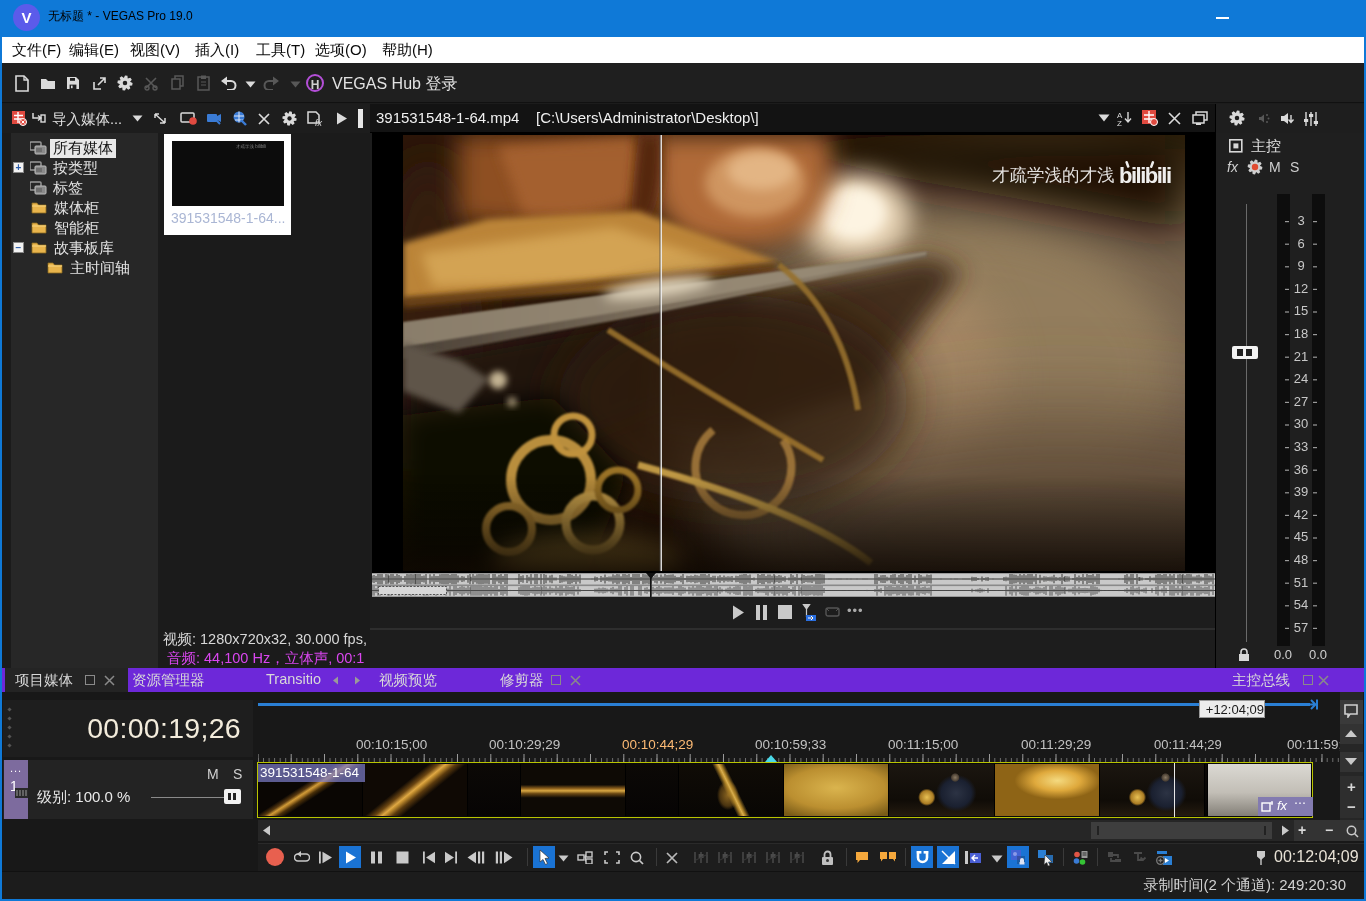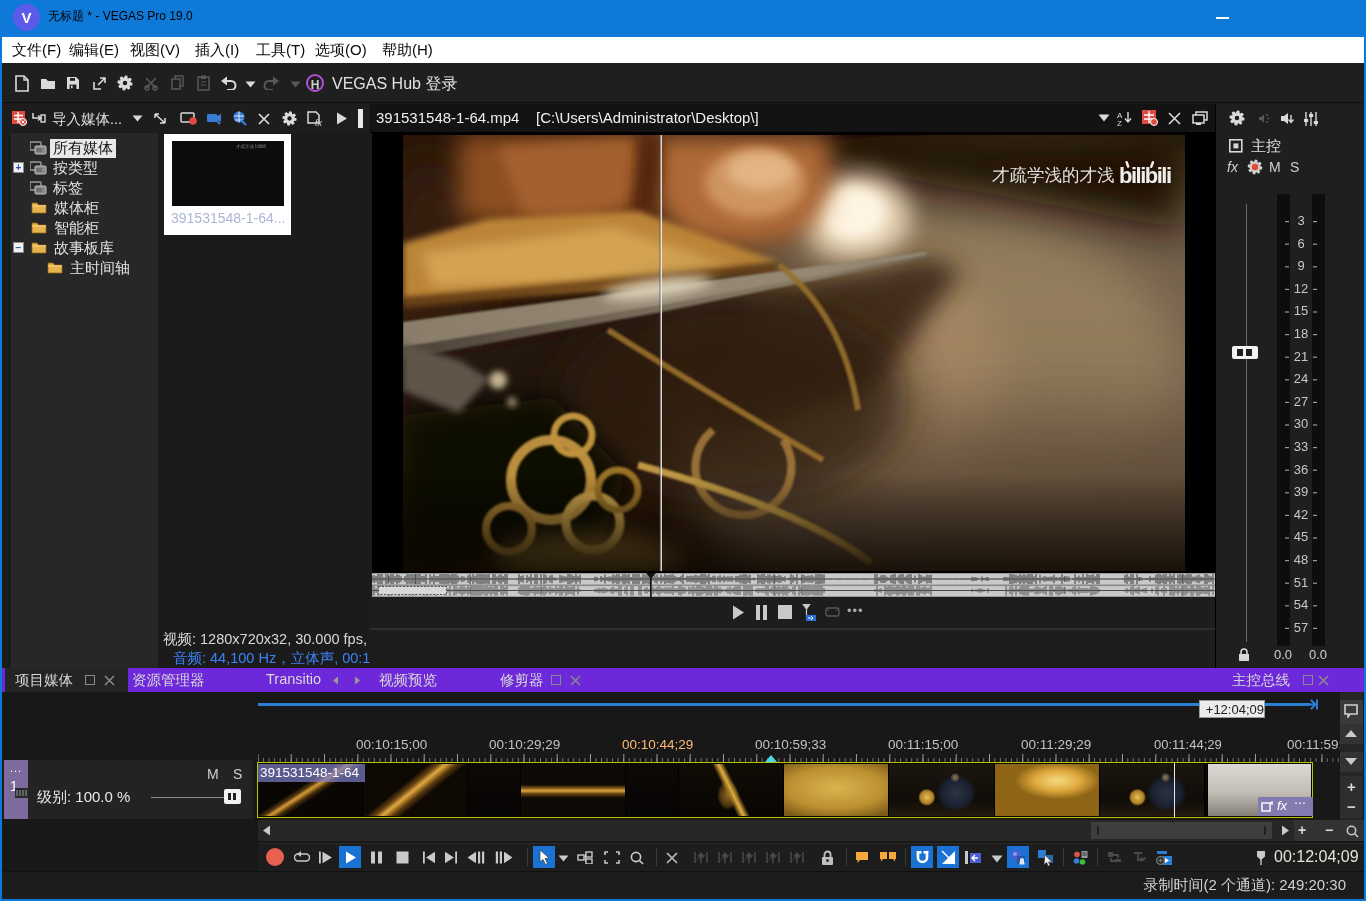--- a/index.html
+++ b/index.html
@@ -202,21 +202,21 @@
       <path d="M1,3 h5 l1.5,2 h7.5 v8 h-14 z" fill="#e8b44c" stroke="#8a6a20" stroke-width="0.8"></path>
       <path d="M1,6 h14" stroke="#f5d07a" stroke-width="1.2"></path>
     </svg>
     <div class="abs" style="left:67px;top:126px;font-size:15px;padding:0 3px;color:#e2e2e2">主时间轴</div>
     <div class="abs" style="left:164px;top:1px;width:127px;height:101px;background:#fff">
       <div class="abs" style="left:8px;top:7px;width:112px;height:65px;background:#0c0c0c"></div>
       <div class="abs" style="left:72px;top:10px;color:#808080;font-size:4.5px">才疏学浅 bilibili</div>
       <div class="abs" style="left:7px;top:76px;color:#aab6d4;font-size:14px;white-space:nowrap;overflow:hidden;width:115px">391531548-1-64....</div>
     </div>
     <div class="abs" style="left:163px;top:497px;color:#d8d8d8;font-size:14.5px;white-space:nowrap;width:207px;overflow:hidden">视频: 1280x720x32, 30.000 fps,</div>
-    <div class="abs" style="left:173px;top:516px;color:#3b82f6;font-size:14.5px;white-space:nowrap;width:207px;overflow:hidden">音频: 44,100 Hz，立体声, 00:1</div>
+    <div class="abs" style="left:167px;top:516px;color:#d946ef;font-size:14.5px;white-space:nowrap;width:207px;overflow:hidden">音频: 44,100 Hz，立体声, 00:1</div>
   </div>
 <div class="abs" style="left:370px;top:133px;width:845px;height:535px;background:#1d1d1d">
     <div class="abs" style="left:2px;top:0;width:843px;height:440px;background:#000"></div>
     <div class="abs" style="left:33px;top:2px;width:782px;height:436px;overflow:hidden">
       <svg width="782" height="436" viewBox="0 0 782 436" style="display:block">
 <defs>
 <filter id="b60" x="-60%" y="-60%" width="220%" height="220%">
             <feGaussianBlur stdDeviation="45"></feGaussianBlur>
           </filter>
 <filter id="b25" x="-60%" y="-60%" width="220%" height="220%">
@@ -450,20 +450,28 @@
     <div class="abs" style="left:551px;top:7px;width:10px;height:10px;border:1.5px solid #8a8a8a"></div>
     <svg class="abs" style="left:570px;top:7px;opacity:1.0" width="11" height="11" viewBox="0 0 11 11">
       <path d="M1,1 L10,10 M10,1 L1,10" stroke="#8a8a8a" stroke-width="1.5"></path>
     </svg>
     <div class="abs" style="left:1303px;top:7px;width:10px;height:10px;border:1.5px solid #8a8a8a"></div>
     <svg class="abs" style="left:1318px;top:7px;opacity:1.0" width="11" height="11" viewBox="0 0 11 11">
       <path d="M1,1 L10,10 M10,1 L1,10" stroke="#8a8a8a" stroke-width="1.5"></path>
     </svg>
   </div>
 <div class="abs" style="left:0;top:692px;width:1366px;height:207px;background:#181818">
+    <div class="abs" style="left:3px;top:8px;width:250px;height:57px;background:#1e1e1e">
+      <div class="abs" style="left:5px;top:8px;width:3px;height:3px;background:#555;transform:rotate(45deg)"></div>
+      <div class="abs" style="left:5px;top:17px;width:3px;height:3px;background:#555;transform:rotate(45deg)"></div>
+      <div class="abs" style="left:5px;top:26px;width:3px;height:3px;background:#555;transform:rotate(45deg)"></div>
+      <div class="abs" style="left:5px;top:35px;width:3px;height:3px;background:#555;transform:rotate(45deg)"></div>
+      <div class="abs" style="left:5px;top:44px;width:3px;height:3px;background:#555;transform:rotate(45deg)"></div>
+      <div class="abs" style="left:0;top:12px;width:238px;text-align:right;color:#f3ecdc;font-size:28.5px;letter-spacing:0.3px">00:00:19;26</div>
+    </div>
     <div class="abs" style="left:3px;top:68px;width:250px;height:59px;background:#232323">
       <div class="abs" style="left:1px;top:0;width:24px;height:59px;background:#7d6b9e"></div>
       <div class="abs" style="left:7px;top:2px;color:#fff;font-size:11px;letter-spacing:1px">...</div>
       <div class="abs" style="left:7px;top:18px;color:#fff;font-size:14px">1</div>
       <svg class="abs" style="left:12px;top:28px;opacity:1.0" width="13" height="10" viewBox="0 0 13 10">
         <rect x="0" y="0" width="13" height="10" fill="#2a2a2a"></rect>
         <path d="M2,2 v6 m3,-6 v6 m3,-6 v6 m3,-6 v6" stroke="#8a8a8a" stroke-width="1.2"></path>
       </svg>
       <div class="abs" style="left:204px;top:6px;color:#d0d0d0;font-size:14px">M</div>
       <div class="abs" style="left:230px;top:6px;color:#d0d0d0;font-size:14px">S</div>

